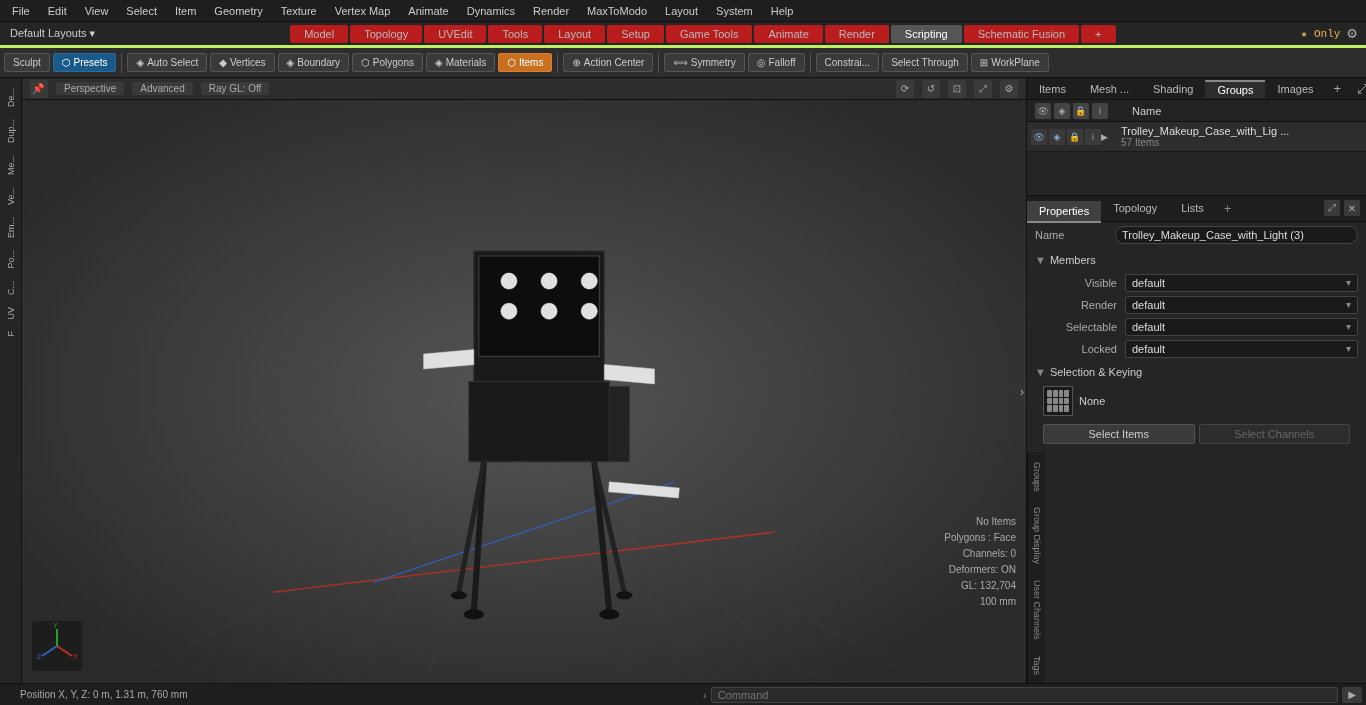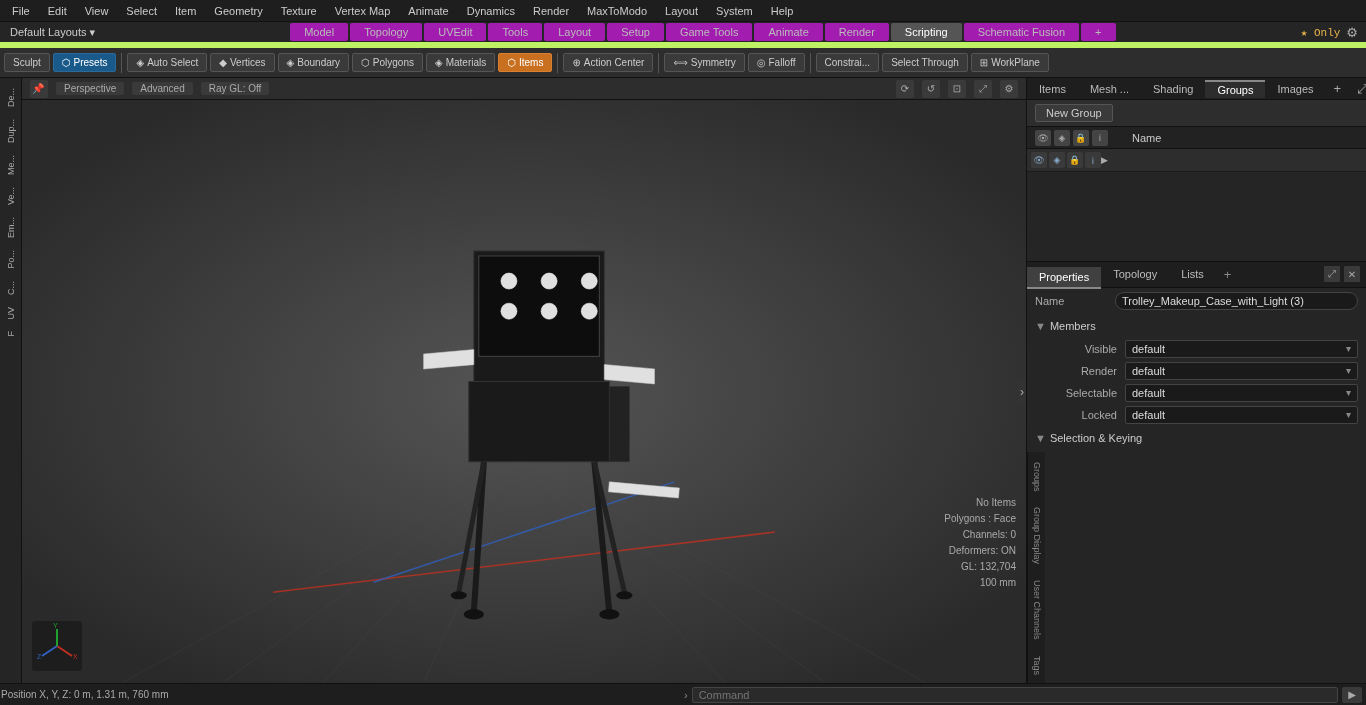--- a/index.html
+++ b/index.html
@@ -3,24 +3,24 @@
   <meta charset="utf-8">
   <style>
     * { margin: 0; padding: 0; box-sizing: border-box; }
     body { width: 1366px; height: 705px; overflow: hidden; background: #2a2a2a; font-family: 'Segoe UI', Arial, sans-serif; font-size: 11px; color: #ccc; }
 
     
     #menu-bar { display: flex; align-items: center; background: #1e1e1e; height: 22px; border-bottom: 1px solid #111; padding: 0 4px; gap: 2px; }
     .menu-item { padding: 2px 8px; color: #ccc; cursor: pointer; font-size: 11px; }
 
     
-    #layout-bar { display: flex; align-items: center; background: #252525; height: 26px; border-bottom: 6px solid #bef264; }
+    #layout-bar { display: flex; align-items: center; background: #252525; height: 26px; border-bottom: 3px solid #bef264; }
     .layout-selector { display: flex; align-items: center; padding: 0 10px; color: #ccc; font-size: 11px; cursor: pointer; }
     .layout-tabs { display: flex; flex: 1; justify-content: center; gap: 2px; }
-    .layout-tab { padding: 3px 14px; background: #a21caf; color: #bbb; font-size: 11px; cursor: pointer; border-radius: 2px; }
+    .layout-tab { padding: 3px 14px; background: #b91c1c; color: #bbb; font-size: 11px; cursor: pointer; border-radius: 2px; }
     .layout-tab.active { background: #555; color: #fff; }
     .layout-right { display: flex; align-items: center; gap: 6px; padding-right: 8px; }
     .star-only { color: #e8b44a; font-size: 11px; font-family: Liberation Mono, monospace; }
     .settings-btn { color: #aaa; font-size: 13px; cursor: pointer; }
 
     
     #tool-bar { display: flex; align-items: center; background: #2d2d2d; height: 30px; border-bottom: 1px solid #111; padding: 0 4px; gap: 3px; }
     .tool-btn { padding: 3px 8px; background: #3a3a3a; color: #ccc; font-size: 10px; cursor: pointer; border-radius: 2px; border: 1px solid #555; white-space: nowrap; display: flex; align-items: center; gap: 3px; }
     .tool-btn.active { background: #c87020; color: #fff; border-color: #d88030; }
     .tool-btn.active-blue { background: #1a5a8a; color: #fff; border-color: #2a6a9a; }
@@ -33,21 +33,21 @@
     #left-sidebar { width: 22px; background: #252525; border-right: 1px solid #111; display: flex; flex-direction: column; align-items: center; padding-top: 4px; }
     .sidebar-tab { writing-mode: vertical-rl; text-orientation: mixed; transform: rotate(180deg); font-size: 9px; color: #aaa; padding: 6px 3px; cursor: pointer; white-space: nowrap; }
 
     
     #viewport { flex: 1; background: #3a3a3a; position: relative; overflow: hidden; }
     #viewport-header { display: flex; align-items: center; background: #2d2d2d; height: 22px; padding: 0 8px; gap: 8px; border-bottom: 1px solid #111; }
     .vp-btn { padding: 1px 8px; background: #3a3a3a; color: #aaa; font-size: 10px; cursor: pointer; border-radius: 2px; }
     #viewport-canvas { width: 100%; height: calc(100% - 22px); position: relative; background: radial-gradient(ellipse at center, #4a4a4a 0%, #2a2a2a 70%); }
 
     
-    #vp-info { position: absolute; bottom: 92px; right: 10px; text-align: right; color: #aaa; font-size: 10px; line-height: 1.6; }
+    #vp-info { position: absolute; bottom: 73px; right: 10px; text-align: right; color: #aaa; font-size: 10px; line-height: 1.6; }
     .no-items { color: #aaa; }
 
     
     #vp-corner { position: absolute; bottom: 10px; left: 10px; }
 
     
     #right-panel { width: 340px; background: #252525; border-left: 1px solid #111; display: flex; flex-direction: column; }
 
     
     #rp-tabs { display: flex; background: #1e1e1e; height: 22px; align-items: center; border-bottom: 1px solid #111; }
@@ -102,21 +102,21 @@
     .sk-buttons { display: flex; gap: 4px; padding: 4px 8px; }
     .sk-btn { flex: 1; padding: 3px 6px; background: #3a3a3a; color: #ccc; font-size: 11px; text-align: center; cursor: pointer; border-radius: 2px; border: 1px solid #555; }
     .sk-btn.disabled { color: #666; cursor: default; background: #2d2d2d; border-color: #444; }
 
     
     #right-vtabs { width: 18px; background: #1e1e1e; border-left: 1px solid #111; display: flex; flex-direction: column; align-items: center; padding-top: 2px; }
     .rv-tab { writing-mode: vertical-rl; font-size: 9px; color: #888; padding: 8px 3px; cursor: pointer; white-space: nowrap; }
 
     
     #bottom-bar { display: flex; align-items: center; background: #1e1e1e; height: 22px; border-top: 1px solid #111; }
-    #pos-info { padding: 0 1px; color: #aaa; font-size: 10px; flex: 1; }
+    #pos-info { padding: 0 20px; color: #aaa; font-size: 10px; flex: 1; }
     #cmd-area { display: flex; align-items: center; flex: 1; padding: 0 4px; }
     .cmd-arrow { color: #888; margin-right: 4px; font-size: 11px; }
     .cmd-input { flex: 1; background: #2a2a2a; color: #ccc; font-size: 11px; padding: 1px 6px; border: 1px solid #444; border-radius: 2px; }
     .cmd-go { width: 20px; height: 16px; background: #3a3a3a; color: #aaa; font-size: 10px; display: flex; align-items: center; justify-content: center; cursor: pointer; border-radius: 2px; margin-left: 4px; }
 
     
     #scene-svg { width: 100%; height: 100%; }
 
     
     .vp-icon-btn { width: 18px; height: 18px; background: #3a3a3a; border-radius: 2px; display: flex; align-items: center; justify-content: center; font-size: 10px; color: #aaa; cursor: pointer; }
@@ -342,43 +342,44 @@
       <div class="rp-tab">Mesh ...</div>
       <div class="rp-tab">Shading</div>
       <div class="rp-tab active">Groups</div>
       <div class="rp-tab">Images</div>
       <div class="rp-tab-add">+</div>
       <div style="flex:1"></div>
       <div class="rp-tab-add">⤢</div>
     </div>
 
     <div id="groups-panel">
-      <div id="new-group-bar">
-        <button class="new-group-btn">New Group</button>
-      </div>
 
       <div id="groups-list-header">
         <div class="gl-icon-row">
           <div class="gl-icon">👁</div>
           <div class="gl-icon">◈</div>
           <div class="gl-icon">🔒</div>
           <div class="gl-icon">ℹ</div>
         </div>
         <div class="gl-name">Name</div>
       </div>
 
       <div id="group-item">
         <div class="gi-icons">
           <div class="gi-eye">👁</div>
           <div class="gi-eye">◈</div>
           <div class="gi-eye">🔒</div>
           <div class="gi-eye">ℹ</div>
         </div>
         <div style="width:12px; display:flex; align-items:center;">
           <span style="color:#aaa; font-size:9px;">▶</span>
+        </div>
+        <div class="gi-name-col">
+          <div class="gi-name">Trolley_Makeup_Case_with_Lig ...</div>
+          <div class="gi-count">57 Items</div>
         </div>
       </div>
     </div>
 
     <div id="props-panel">
       <div id="props-tabs">
         <div class="pt-tab active">Properties</div>
         <div class="pt-tab">Topology</div>
         <div class="pt-tab">Lists</div>
         <div class="pt-add">+</div>
@@ -429,20 +430,41 @@
               <span class="select-arrow">▾</span>
             </div>
           </div>
         </div>
 
         <div class="sel-keying">
           <div class="sk-header">
             <span class="section-arrow">▼</span>
             <span>Selection &amp; Keying</span>
           </div>
+          <div class="sk-icon-area">
+            <div class="sk-none-icon">
+              <div class="sk-dot"></div>
+              <div class="sk-dot"></div>
+              <div class="sk-dot"></div>
+              <div class="sk-dot"></div>
+              <div class="sk-dot"></div>
+              <div class="sk-dot"></div>
+              <div class="sk-dot"></div>
+              <div class="sk-dot"></div>
+              <div class="sk-dot"></div>
+              <div class="sk-dot"></div>
+              <div class="sk-dot"></div>
+              <div class="sk-dot"></div>
+            </div>
+            <span class="sk-none-label">None</span>
+          </div>
+          <div class="sk-buttons">
+            <div class="sk-btn">Select Items</div>
+            <div class="sk-btn disabled">Select Channels</div>
+          </div>
         </div>
       </div>
     </div>
 
     <div id="right-vtabs">
       <div class="rv-tab">Groups</div>
       <div class="rv-tab">Group Display</div>
       <div class="rv-tab">User Channels</div>
       <div class="rv-tab">Tags</div>
     </div>

